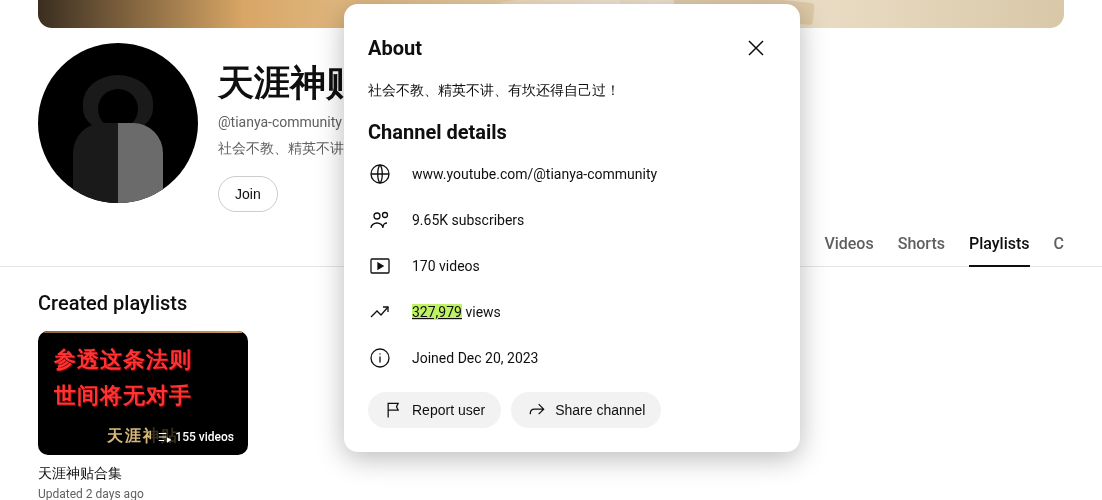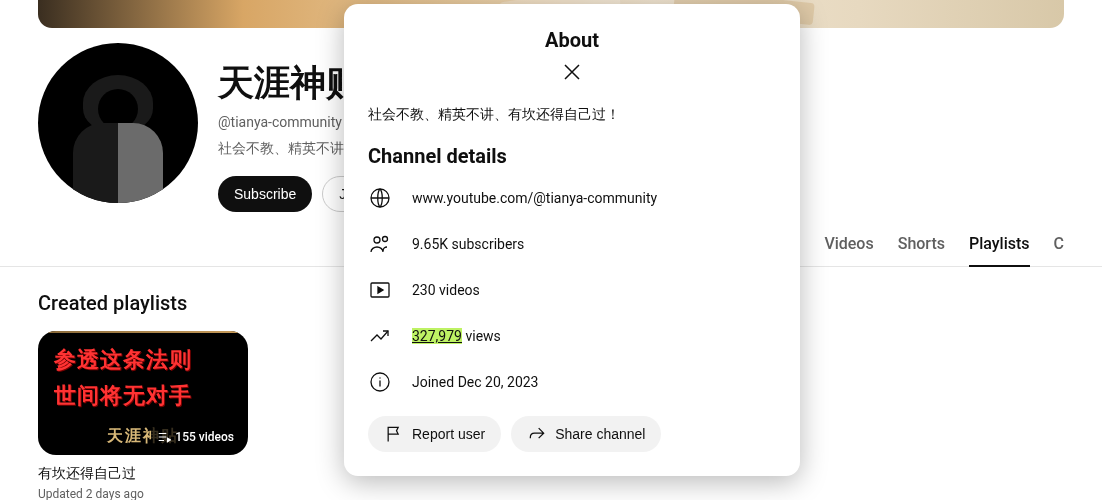--- a/index.html
+++ b/index.html
@@ -96,21 +96,21 @@
   .tab { padding: 10px 0 12px; cursor: pointer; }
   .tab.active { color: #0f0f0f; border-bottom: 2px solid #0f0f0f; margin-bottom: -1px; }
 
   .section-title { font-size: 20px; font-weight: 500; padding: 24px 38px 16px; }
 
   .playlist {
     margin-left: 38px;
     width: 210px;
   }
   .thumb {
-    width: 210px; height: 124px; border-radius: 18px;
+    width: 210px; height: 124px; border-radius: 10px;
     background: #000;
     position: relative;
     overflow: hidden;
   }
   .thumb::before {
     content: '';
     position: absolute;
     top: -6px; left: 6px; right: 6px; height: 8px;
     background: linear-gradient(90deg, #8a6a3a, #c79b5a);
     border-radius: 6px 6px 0 0;
@@ -156,21 +156,20 @@
     width: 456px;
     background: #fff;
     border-radius: 14px;
     box-shadow: 0 6px 28px rgba(0,0,0,0.28);
     padding: 24px;
     z-index: 50;
   }
   .modal-head {
     display: flex; justify-content: space-between; align-items: center;
     margin-bottom: 14px;
-    flex-direction: column;
   }
   .modal-title { font-size: 20px; font-weight: 700; }
   .close-btn {
     width: 40px; height: 40px;
     display: flex; align-items: center; justify-content: center;
     cursor: pointer;
     border: none; background: transparent;
   }
   .about-text { font-size: 14px; margin-bottom: 20px; }
   .detail-title { font-size: 20px; font-weight: 700; margin-bottom: 18px; }
@@ -205,21 +204,20 @@
       <div class="hood"></div>
       <div class="face"></div>
       <div class="body"></div>
     </div>
   </div>
   <div class="channel-info">
     <div class="channel-name">天涯神贴</div>
     <div class="handle">@tianya-community</div>
     <div class="tagline">社会不教、精英不讲、</div>
     <div class="actions">
-      <button class="btn btn-primary">Subscribe</button>
       <button class="btn btn-secondary">Join</button>
     </div>
   </div>
 </div>
 
 <div class="tabs">
   <div class="tab">Home</div>
   <div class="tab">Videos</div>
   <div class="tab">Shorts</div>
   <div class="tab active">Playlists</div>
@@ -233,21 +231,21 @@
     <div class="thumb-line tl1">参透这条法则</div>
     <div class="thumb-line tl2">世间将无对手</div>
     <div class="thumb-footer">天涯神贴</div>
     <div class="video-count">
       <svg viewBox="0 0 24 24" width="14" height="14">
           <path d="M3 6h13M3 12h13M3 18h9M18 14l5 3-5 3v-6z" stroke="#fff" stroke-width="2" fill="#fff"></path>
         </svg>
       <span>155 videos</span>
     </div>
   </div>
-  <div class="playlist-title">有坎还得自己过</div>
+  <div class="playlist-title">天涯神贴合集</div>
   <div class="playlist-meta">Updated 2 days ago</div>
 </div>
 
 <div class="modal">
   <div class="modal-head">
     <div class="modal-title">About</div>
     <button class="close-btn">
       <svg viewBox="0 0 24 24" width="24" height="24">
           <path d="M5 5l14 14M19 5L5 19" stroke="#0f0f0f" stroke-width="1.5"></path>
         </svg>
@@ -278,21 +276,21 @@
     <span>9.65K subscribers</span>
   </div>
 
   <div class="row">
     <span class="ico">
       <svg viewBox="0 0 24 24">
           <rect x="3" y="5" width="18" height="14" rx="1"></rect>
           <path d="M10 9l5 3-5 3V9z" fill="#0f0f0f"></path>
         </svg>
     </span>
-    <span>230 videos</span>
+    <span>170 videos</span>
   </div>
 
   <div class="row">
     <span class="ico">
       <svg viewBox="0 0 24 24">
           <path d="M3 17l6-6 4 4 7-8"></path>
           <path d="M15 7h5v5"></path>
         </svg>
     </span>
     <span><span class="hl">327,979</span><span> views</span></span>

